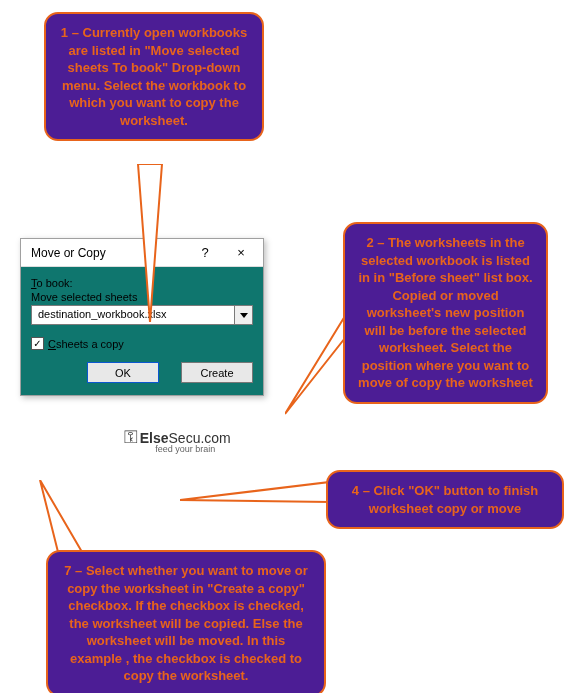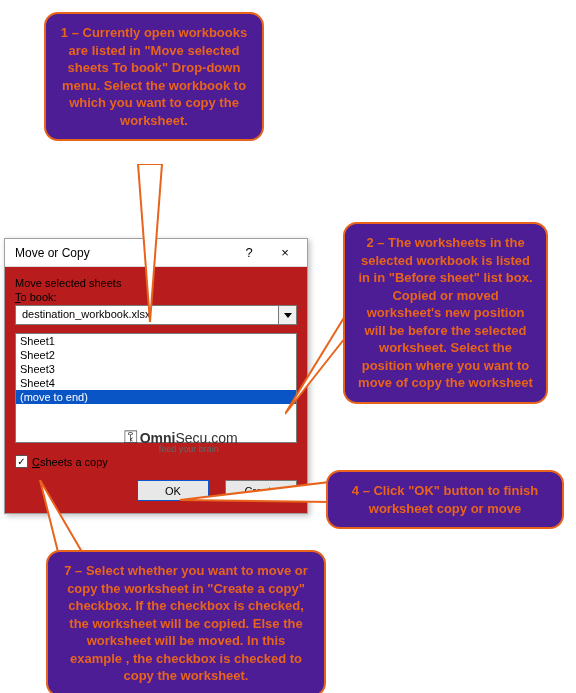--- a/index.html
+++ b/index.html
@@ -20,24 +20,24 @@
   padding: 10px 12px;
   text-align: center;
   color: #e8641b;
   font-size: 13px;
   font-weight: 600;
   line-height: 1.35;
   z-index: 20;
 }
 .dialog {
   position: absolute;
-  left: 4px;
+  left: 20px;
   top: 238px;
-  width: 304px;
-  background: #b91c1c;
+  width: 244px;
+  background: #0f766e;
   border: 1px solid #a0a0a0;
   box-shadow: 2px 2px 6px rgba(0,0,0,0.25);
   z-index: 5;
 }
 .titlebar {
   display: flex;
   align-items: center;
   height: 28px;
   padding: 0 4px 0 10px;
   background: #fff;
@@ -125,21 +125,21 @@
   width: 13px; height: 13px;
   border: 1px solid #555;
   background: #fff;
   display: flex; align-items: center; justify-content: center;
   font-size: 10px;
   color: #000;
 }
 .btnrow {
   display: flex;
   justify-content: flex-end;
-  gap: 16px;
+  gap: 22px;
   margin-top: 12px;
 }
 .btn {
   min-width: 72px;
   height: 21px;
   border: 1px solid #777;
   background: #e8e8e8;
   display: flex;
   align-items: center;
   justify-content: center;
@@ -183,34 +183,27 @@
   <div class="titlebar">
     <div class="title">Move or Copy</div>
     <div class="sysbtn">
         <span>?</span>
       </div>
     <div class="sysbtn">
         <span>×</span>
       </div>
   </div>
   <div class="body">
+    <div class="lbl"><span class="underline">T</span><span>o book:</span></div>
     <div class="lbl">Move selected sheets</div>
-    <div class="lbl"><span class="underline">T</span><span>o book:</span></div>
     <div class="combo">
       <div class="val">destination_workbook.xlsx</div>
       <div class="drop">
           <div class="chev"></div>
         </div>
-    </div>
-    <div class="listbox">
-      <div class="item">Sheet1</div>
-      <div class="item">Sheet2</div>
-      <div class="item">Sheet3</div>
-      <div class="item">Sheet4</div>
-      <div class="item selected">(move to end)</div>
     </div>
     <div class="chkrow">
       <div class="chk">
           <span>✓</span>
         </div>
       <div><span class="underline">C</span><span>sheets a copy</span></div>
     </div>
     <div class="btnrow">
       <div class="btn default">
           <span>OK</span>
@@ -218,16 +211,16 @@
       <div class="btn">
           <span>Create</span>
         </div>
     </div>
   </div>
 </div>
 
 <div class="watermark">
   <span class="key">⚿</span>
   <div>
-    <div class="txt"><b>Omni</b>Secu.com</div>
+    <div class="txt"><b>Else</b>Secu.com</div>
     <div class="sub">feed your brain</div>
   </div>
 </div>
 
 </body></html>

